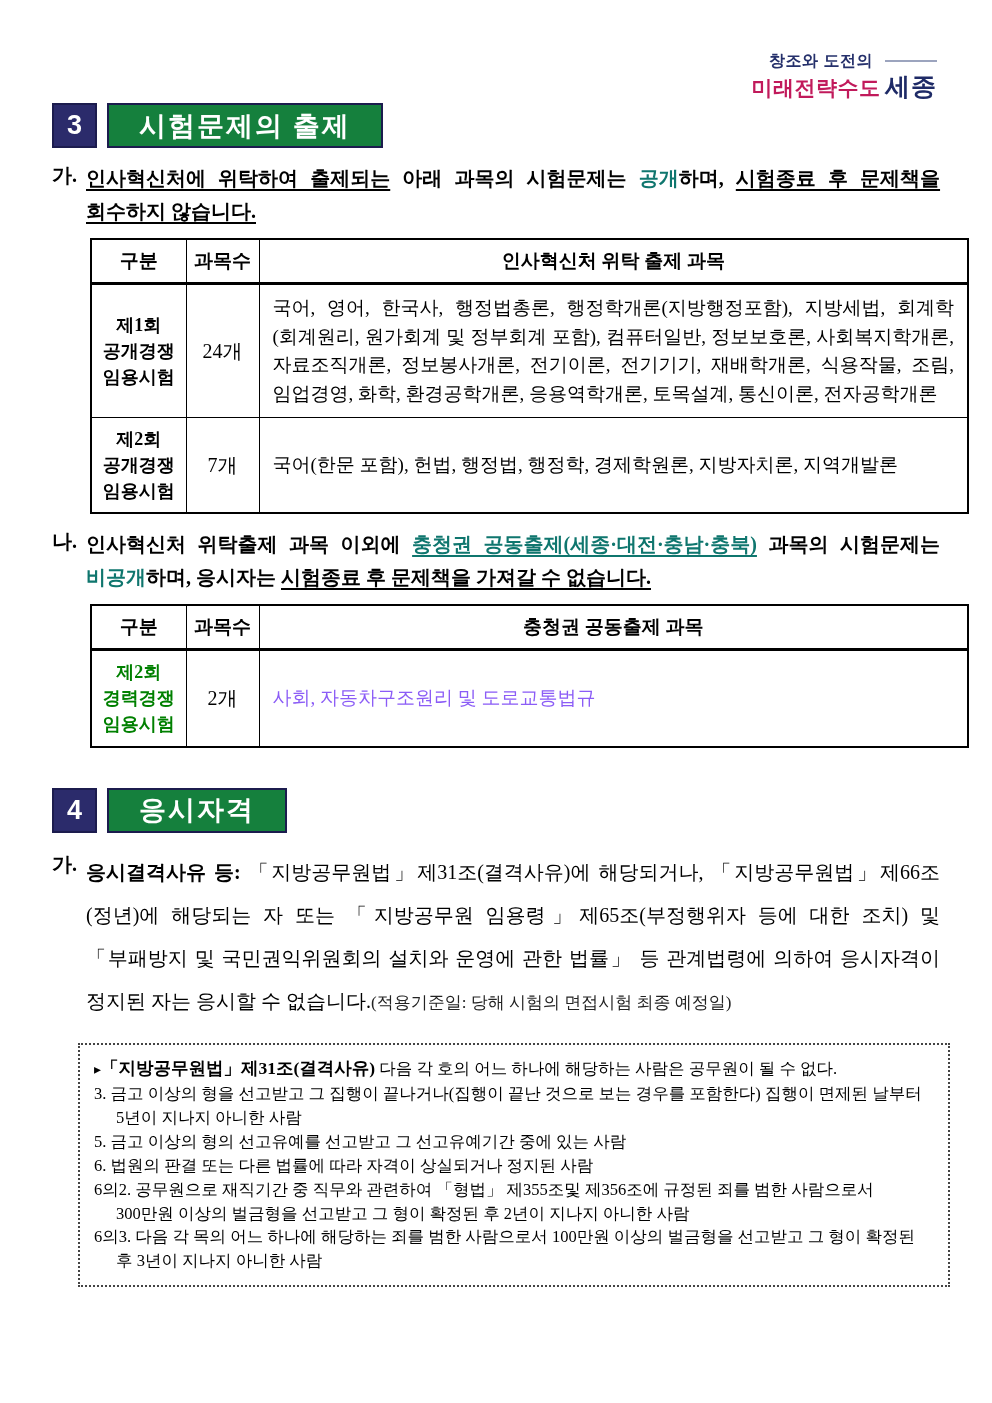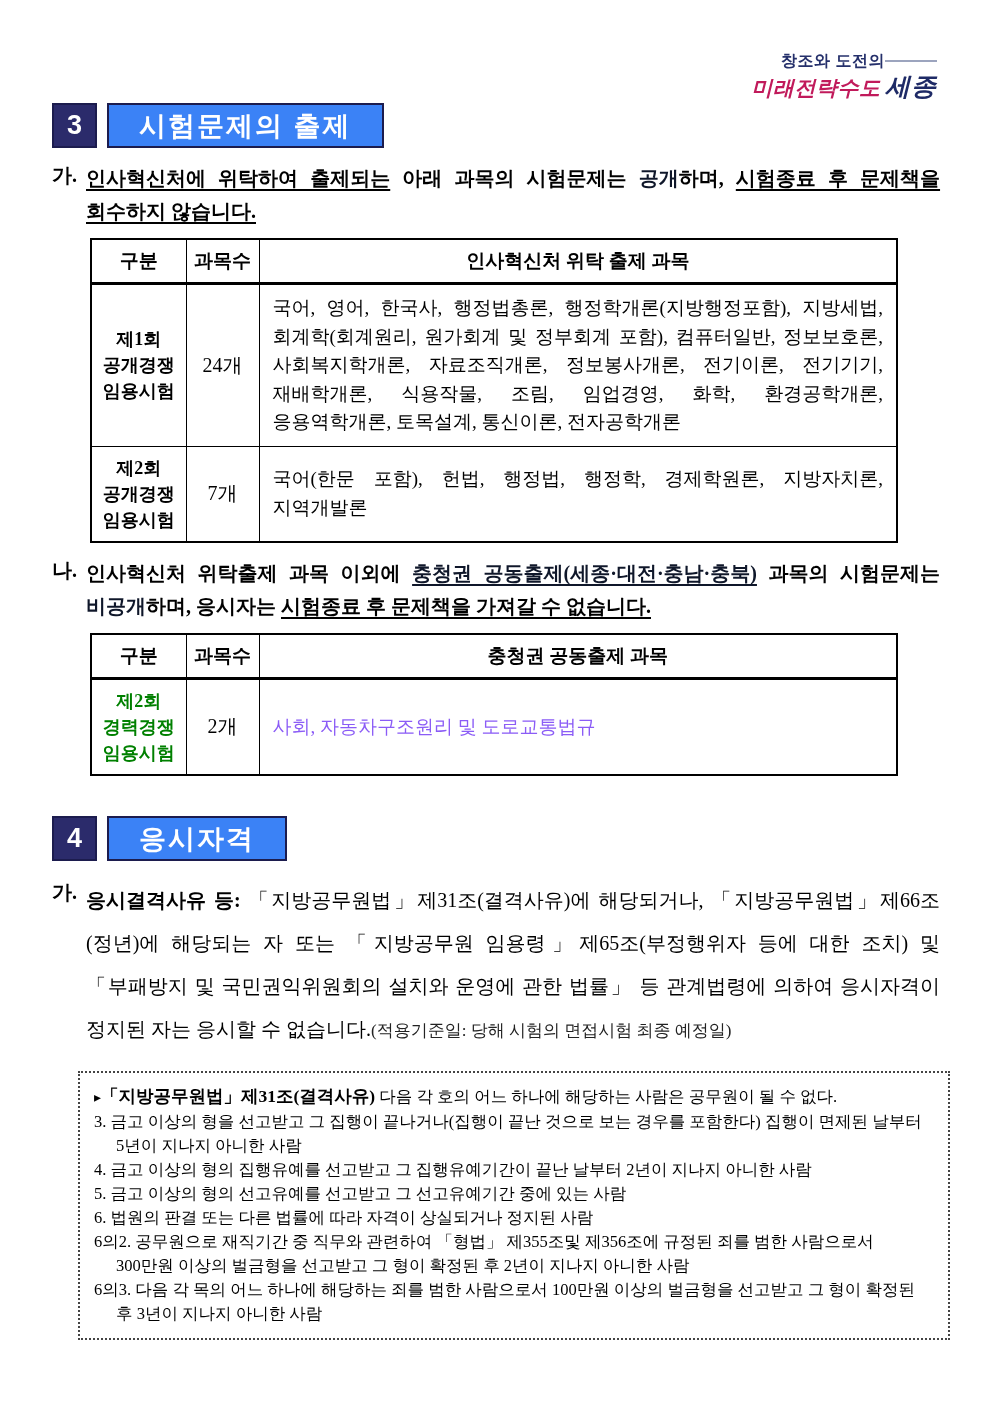--- a/index.html
+++ b/index.html
@@ -24,35 +24,35 @@
     top: 52px;
     right: 55px;
     text-align: right;
     font-family: "Liberation Sans", "DejaVu Sans", sans-serif;
     line-height: 1.15;
   }
   .logo .tagline-row {
     display: flex;
     align-items: center;
     justify-content: flex-end;
-    gap: 0;
+    gap: 12px;
   }
   .logo .tagline {
     font-size: 16px;
     font-weight: bold;
     color: #25306b;
     letter-spacing: 0.5px;
   }
   .logo .tagline-rule {
     width: 52px;
     height: 2px;
     background: #3a4a7e;
     opacity: .5;
   }
-  .logo .brand-row { margin-top: 2px; white-space: nowrap; font-style: italic; }
+  .logo .brand-row { margin-top: 2px; white-space: nowrap; }
   .logo .city-slogan {
     font-size: 21px;
     font-weight: bold;
     color: #c11a5b;
     letter-spacing: 0.5px;
   }
   .logo .city-name {
     font-size: 25px;
     font-weight: bold;
     color: #1e2a66;
@@ -67,24 +67,24 @@
     border: 2px solid #1c1c4e;
     color: #fff;
     font-family: "Liberation Sans", "DejaVu Sans", sans-serif;
     font-size: 27px;
     font-weight: bold;
     display: flex;
     align-items: center;
     justify-content: center;
   }
   .sec-title {
-    background: #3b82f6;
+    background: #15803d;
     border: 2px solid #1c1c4e;
     color: #fff;
-    font-family: Liberation Sans, sans-serif;
+    font-family: Liberation Serif, serif;
     font-size: 27px;
     font-weight: bold;
     letter-spacing: 2px;
     display: flex;
     align-items: center;
     padding: 0 30px;
   }
 
   
   .para { display: flex; margin-top: 14px; }
@@ -95,33 +95,33 @@
   }
   .para .pbody {
     flex: 1;
     font-size: 20px;
     font-weight: bold;
     line-height: 1.65;
     text-align: justify;
     word-break: keep-all;
   }
   .u { text-decoration: underline; text-underline-offset: 4px; }
-  .blue { color: #0f172a; }
+  .blue { color: #0f766e; }
   .para4 { margin-top: 18px; }
   .para4 .pbody {
     font-weight: normal;
     line-height: 2.15;
   }
   .para4 .lead { font-weight: bold; }
   .para4 .small-note { font-size: 17px; color: #222; }
 
   
   table.subjects {
     border-collapse: collapse;
-    width: 808px;
+    width: 879px;
     margin: 10px 0 0 38px;
     border: 2px solid #000;
   }
   table.subjects th {
     border: 1px solid #000;
     border-bottom: 3px solid #000;
     font-size: 19px;
     font-weight: bold;
     padding: 8px 4px;
     text-align: center;
@@ -246,21 +246,20 @@
   </div>
 
   <div class="para para4">
     <div class="plabel">가.</div>
     <div class="pbody"><span class="lead">응시결격사유 등:</span><span> 「지방공무원법」제31조(결격사유)에 해당되거나, 「지방공무원법」제66조(정년)에 해당되는 자 또는 「지방공무원 임용령」제65조(부정행위자 등에 대한 조치) 및 「부패방지 및 국민권익위원회의 설치와 운영에 관한 법률」 등 관계법령에 의하여 응시자격이 정지된 자는 응시할 수 없습니다.</span><span class="small-note">(적용기준일: 당해 시험의 면접시험 최종 예정일)</span></div>
   </div>
 
   <div class="lawbox">
     <div class="title-line"><span class="marker">▸</span><span class="title-bold">「지방공무원법」제31조(결격사유)</span><span>  다음 각 호의 어느 하나에 해당하는 사람은 공무원이 될 수 없다.</span></div>
     <div class="law-item">3. 금고 이상의 형을 선고받고 그 집행이 끝나거나(집행이 끝난 것으로 보는 경우를 포함한다) 집행이 면제된 날부터 5년이 지나지 아니한 사람</div>
-    <div class="law-item">4. 금고 이상의 형의 집행유예를 선고받고 그 집행유예기간이 끝난 날부터 2년이 지나지 아니한 사람</div>
     <div class="law-item">5. 금고 이상의 형의 선고유예를 선고받고 그 선고유예기간 중에 있는 사람</div>
     <div class="law-item">6. 법원의 판결 또는 다른 법률에 따라 자격이 상실되거나 정지된 사람</div>
     <div class="law-item">6의2. 공무원으로 재직기간 중 직무와 관련하여 「형법」 제355조및 제356조에 규정된 죄를 범한 사람으로서 300만원 이상의 벌금형을 선고받고 그 형이 확정된 후 2년이 지나지 아니한 사람</div>
     <div class="law-item">6의3. 다음 각 목의 어느 하나에 해당하는 죄를 범한 사람으로서 100만원 이상의 벌금형을 선고받고 그 형이 확정된 후 3년이 지나지 아니한 사람</div>
 
   </div>
 
 </div>
 
 </body></html>

